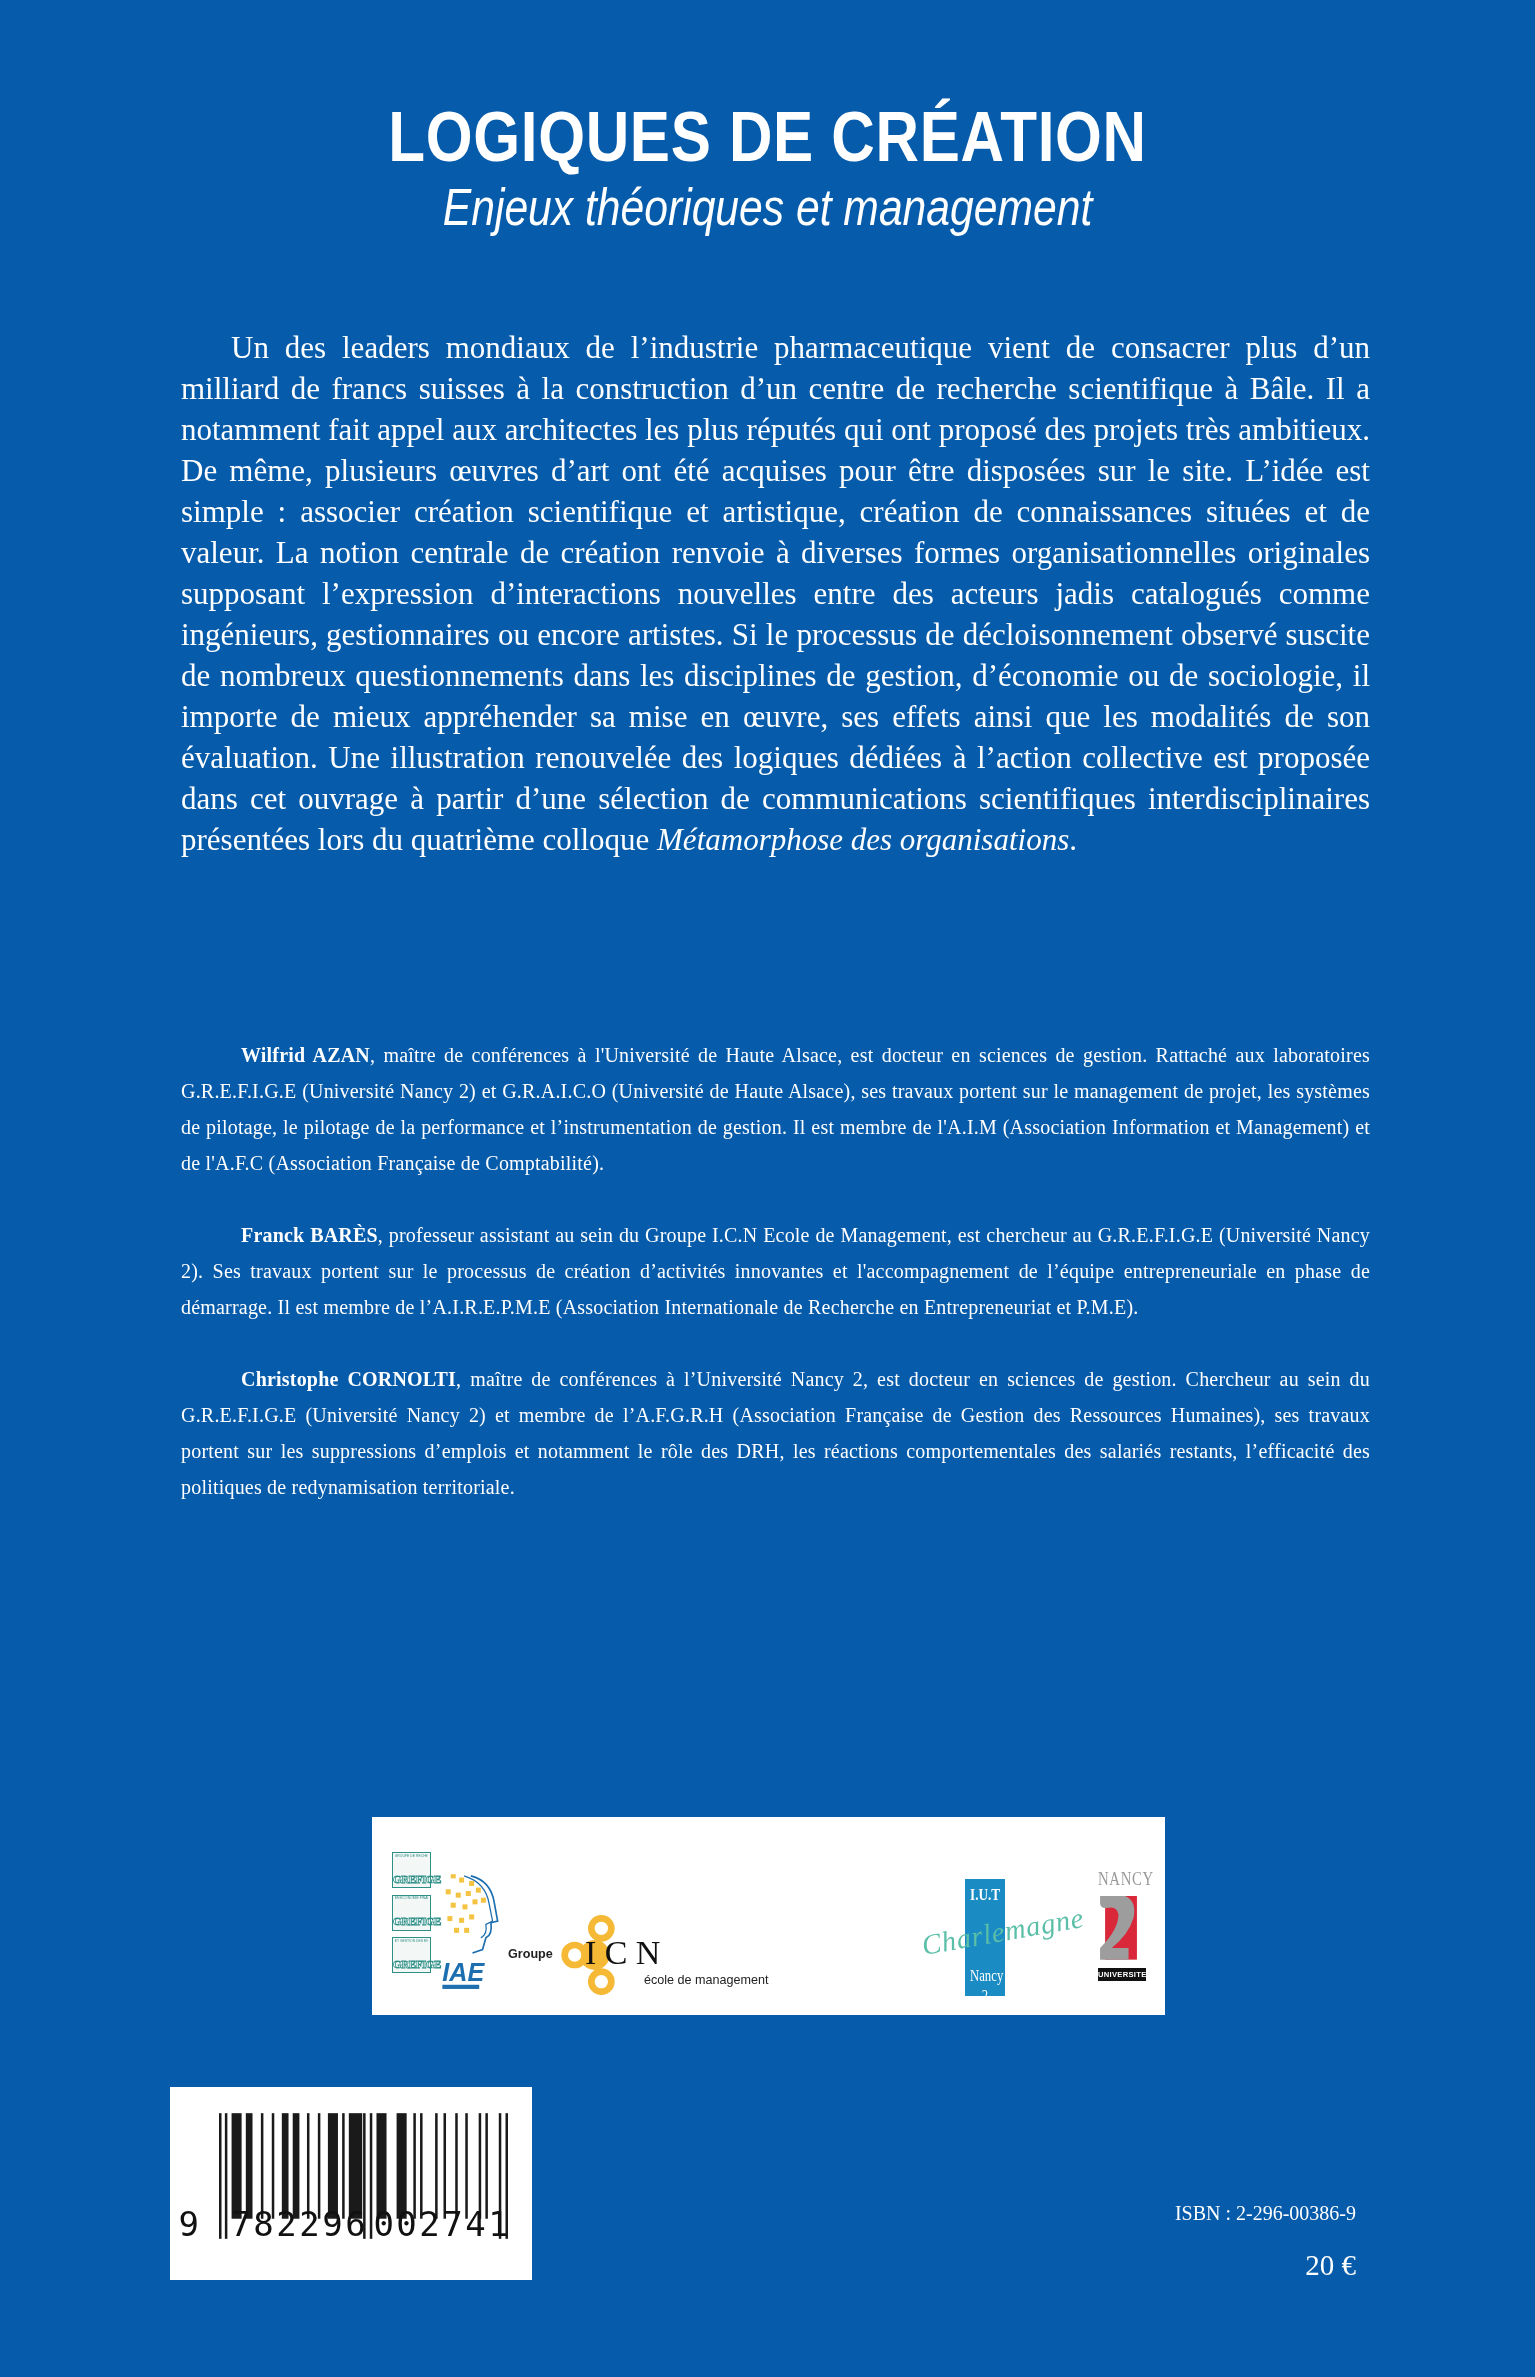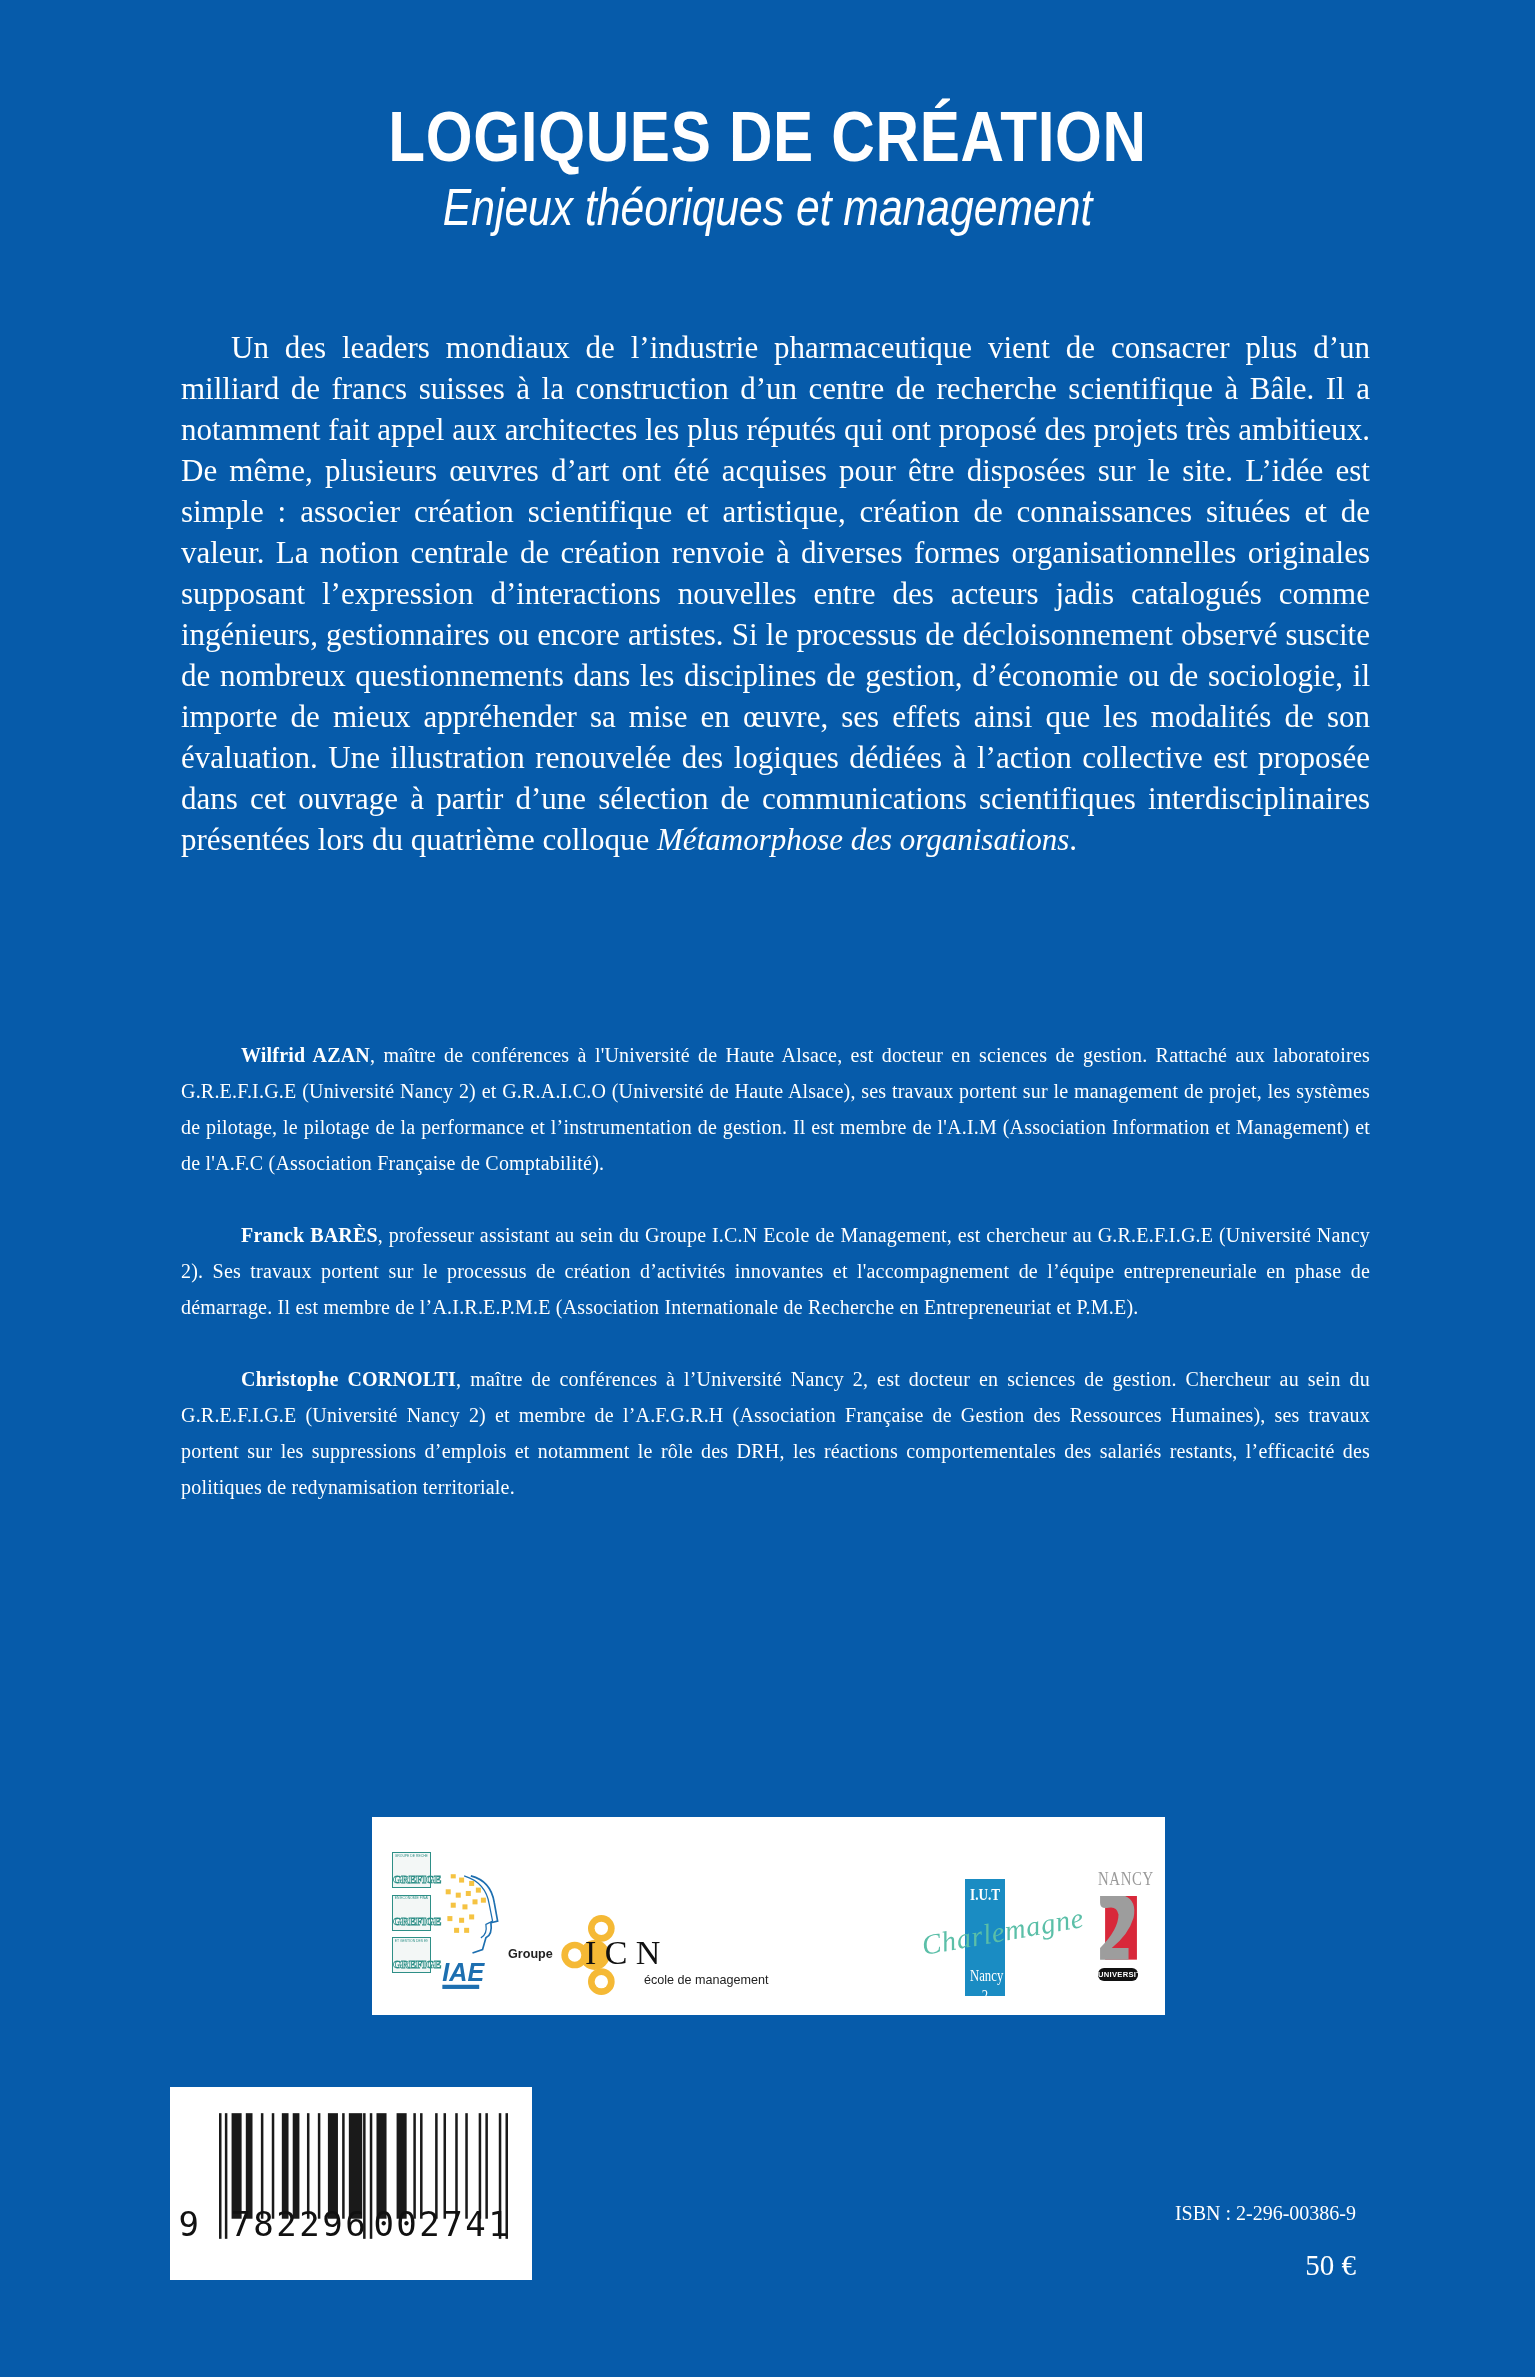--- a/index.html
+++ b/index.html
@@ -44,21 +44,21 @@
   .icn-groupe { left:136px; top:130px; font-family:"Liberation Sans",sans-serif; font-weight:bold; font-size:12.6px; color:#222; }
   .icn-mark { left:186px; top:96px; width:70px; height:84px; }
   .icn-letters { left:213px; top:117px; font-family:"Liberation Serif",serif; font-size:34px; color:#111; letter-spacing:8.4px; }
   .icn-sub { left:260px; top:156px; font-family:Liberation Sans, sans-serif; font-size:12.6px; color:#222;margin-left:12px; }
   .iut-box { left:593px; top:62px; width:40px; height:117px; background:#1a8cc3; }
   .iut-label { left:593px; top:67px; width:40px; text-align:center; font-family:"Liberation Serif",serif; font-weight:bold; font-size:17.6px; color:#fff; transform:scaleX(0.75); }
   .iut-nancy { left:593px; top:149px; width:40px; text-align:center; font-family:"Liberation Serif",serif; font-size:17px; color:#fff; transform:scaleX(0.75); }
   .charlemagne { left:549px; top:99px; font-family:"Liberation Serif",serif; font-style:italic; font-size:28.5px; color:#5bbfa8; transform:rotate(-10deg); letter-spacing:0.8px; }
   .nancy-word { left:726px; top:52px; font-family:"Liberation Serif",serif; font-size:18.5px; color:#9a9a9a; letter-spacing:0.8px; transform:scaleX(0.8); transform-origin:left; }
   .nancy-two { left:728px; top:79px; width:37px; height:67px; }
-  .nancy-univ { left:726px; top:151px; width:40px; height:13.4px; background:#111; color:#fff; font-family:"Liberation Sans",sans-serif; font-weight:bold; font-size:7.6px; text-align:left; line-height:13.4px; letter-spacing:0.3px;border-radius:6px; }
+  .nancy-univ { left:726px; top:151px; width:48px; height:13.4px; background:#111; color:#fff; font-family:"Liberation Sans",sans-serif; font-weight:bold; font-size:7.6px; text-align:left; line-height:13.4px; letter-spacing:0.3px; }
 
   .barcode-box { position:absolute; left:170px; top:2087px; width:362px; height:193px; background:#fff; }
   .barcode-bars { position:absolute; left:49px; top:26px; width:289px; height:126px; }
   .barcode-digits { position:absolute; top:117px; left:8.4px; font-family:"DejaVu Sans Mono", monospace; font-size:34px; color:#111; letter-spacing:0.8px; }
   .barcode-digits .d0 { position:absolute; left:0; }
   .barcode-digits .d1 { position:absolute; left:52px; letter-spacing:2.5px; }
   .barcode-digits .d2 { position:absolute; left:195px; letter-spacing:2.5px; }
   .isbn { position:absolute; right:179px; top:2196px; font-size:20px; line-height:35px; text-align:right; }
   .price { position:absolute; right:179px; top:2248px; font-size:29px; line-height:35px; text-align:right; }
 </style>
@@ -182,14 +182,14 @@
     </g>
   </svg>
   <div class="barcode-digits">
     <span class="d0">9</span>
     <span class="d1">782296</span>
     <span class="d2">002741</span>
   </div>
 </div>
 
 <div class="isbn">ISBN : 2-296-00386-9</div>
-<div class="price">50 €</div>
+<div class="price">20 €</div>
 
 
 </body></html>

